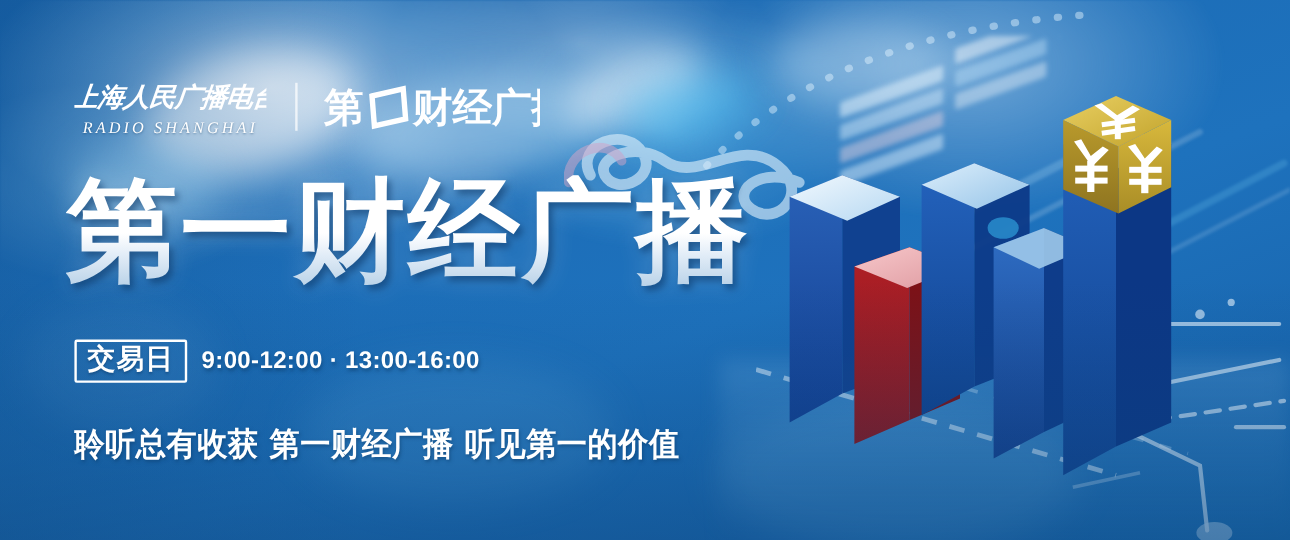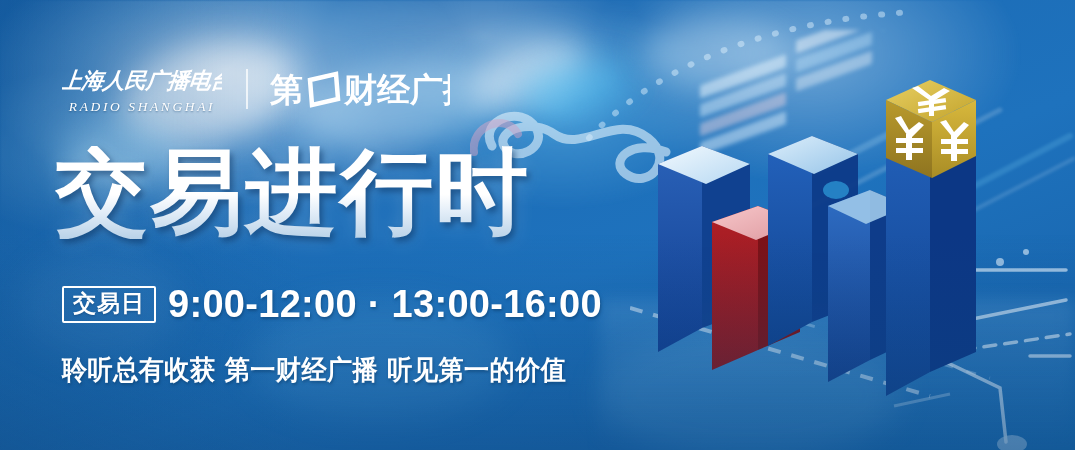--- a/index.html
+++ b/index.html
@@ -116,21 +116,21 @@
   }
   .badge{
     border:2.5px solid #ffffff;border-radius:2px;
     padding:2px 9px 3px;
     color:#ffffff;font-size:23px;font-weight:bold;letter-spacing:1px;
     line-height:1.18;white-space:nowrap;
     text-shadow:0 1px 2px rgba(10,55,100,.45);
     font-family:"DejaVu Sans","Liberation Sans",sans-serif;
   }
   .times{
-    color:#ffffff;font-size:38px;font-weight:bold;letter-spacing:.3px;
+    color:#ffffff;font-size:20px;font-weight:bold;letter-spacing:.3px;
     white-space:nowrap;
     text-shadow:1px 2px 3px rgba(10,55,100,.5);
     font-family:"Liberation Sans","DejaVu Sans",sans-serif;
   }
 
   
   .tagline{
     position:absolute;left:62px;top:352px;
     color:#ffffff;font-size:27px;font-weight:bold;
     letter-spacing:.5px;white-space:nowrap;
@@ -335,21 +335,21 @@
         <text x="0" y="33" font-family="'DejaVu Sans','Liberation Sans',sans-serif" font-size="33" font-weight="bold" fill="#ffffff">第</text>
 
         <g transform="translate(36,4)">
           <polygon points="4,8 30,2 32,27 6,33" fill="none" stroke="#ffffff" stroke-width="4.5"></polygon>
         </g>
         <text x="74" y="33" font-family="'DejaVu Sans','Liberation Sans',sans-serif" font-size="33" font-weight="bold" fill="#ffffff">财经广播</text>
       </svg>
     </div>
   </div>
 
-  <div class="title">交易进行时</div>
+  <div class="title">第一财经广播</div>
 
   <div class="schedule">
     <div class="badge">交易日</div>
     <div class="times">9:00-12:00 · 13:00-16:00</div>
   </div>
 
   <div class="tagline">聆听总有收获  第一财经广播  听见第一的价值</div>
 
 </div>
 

